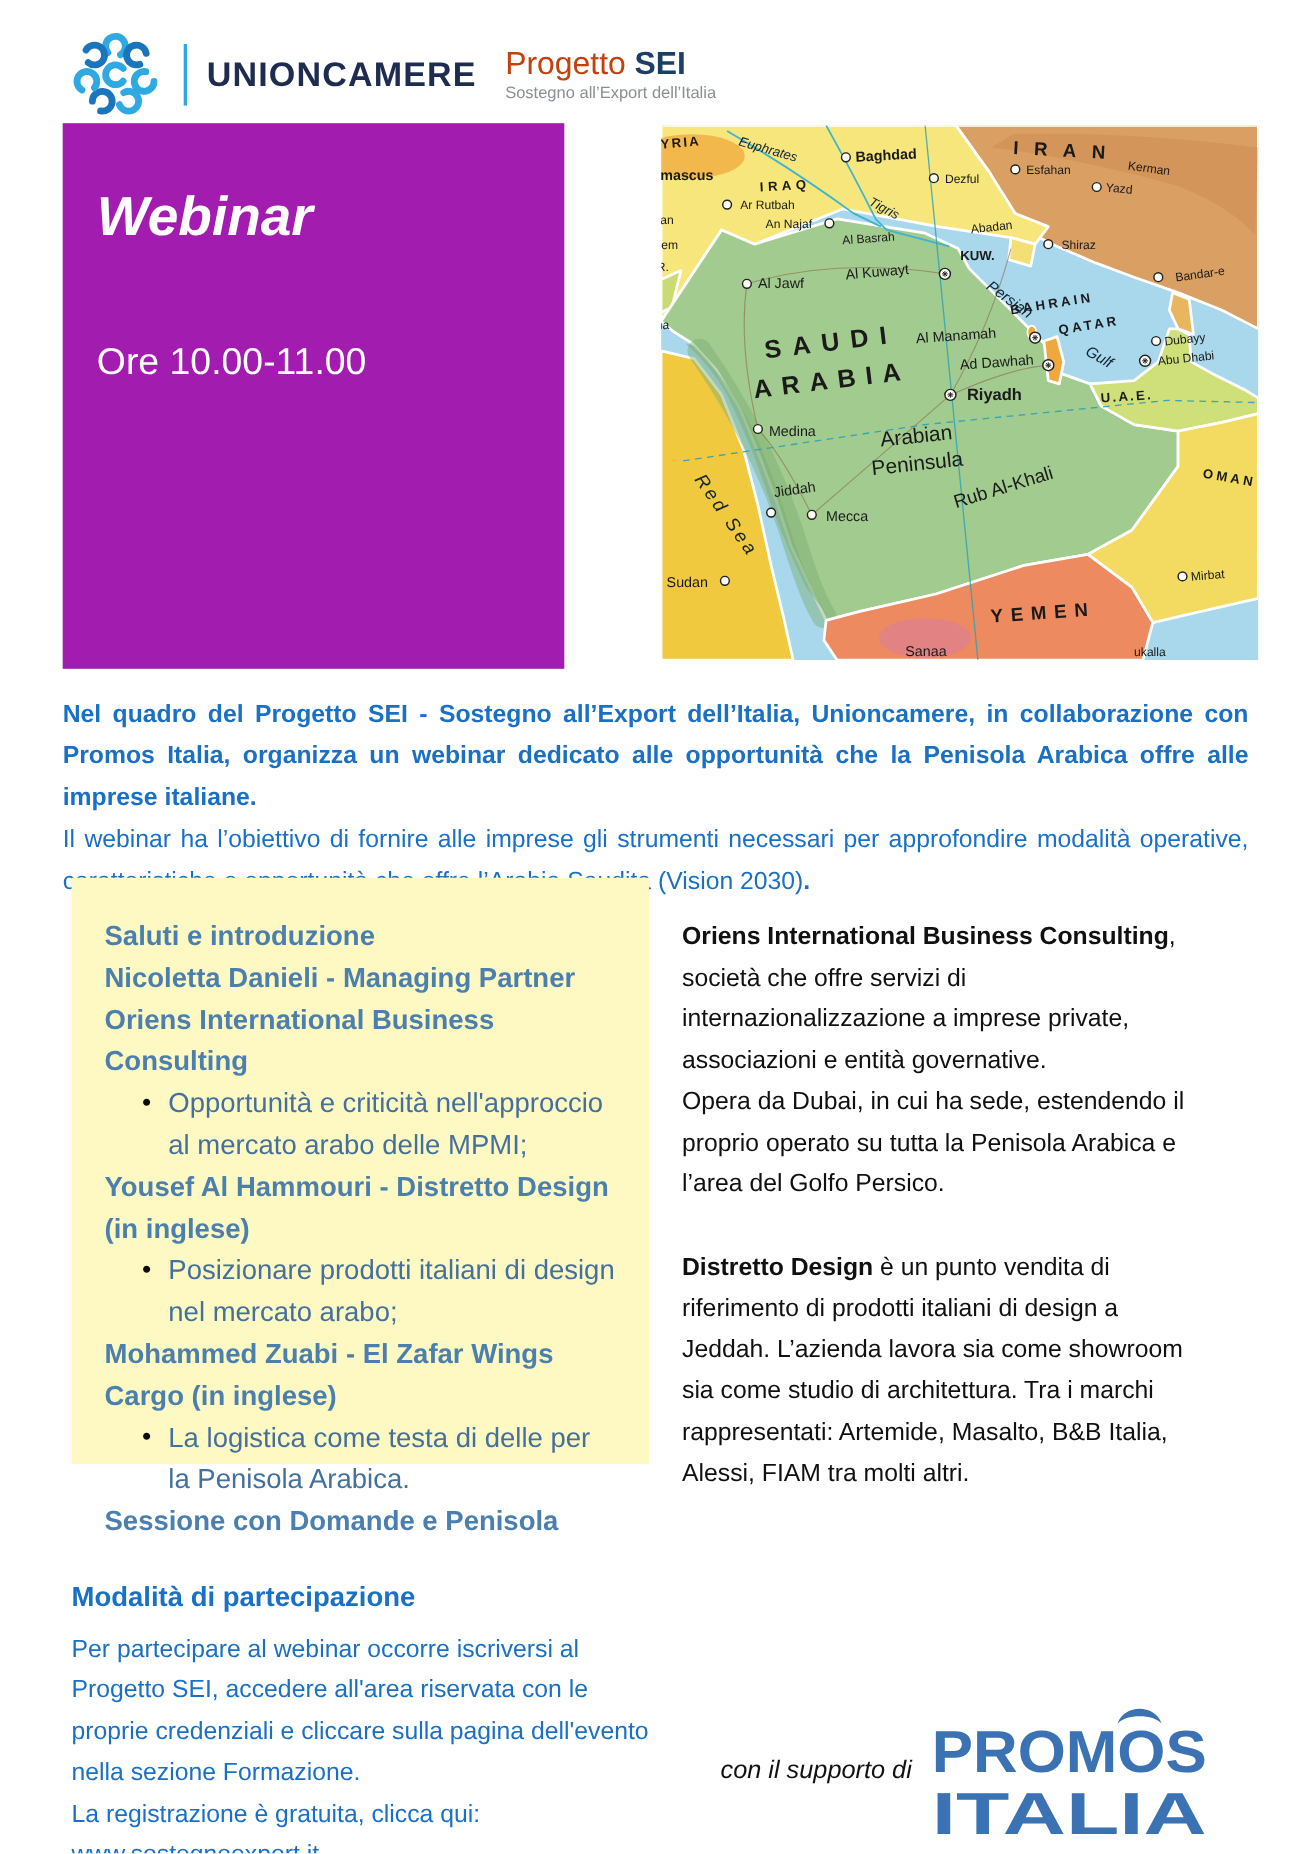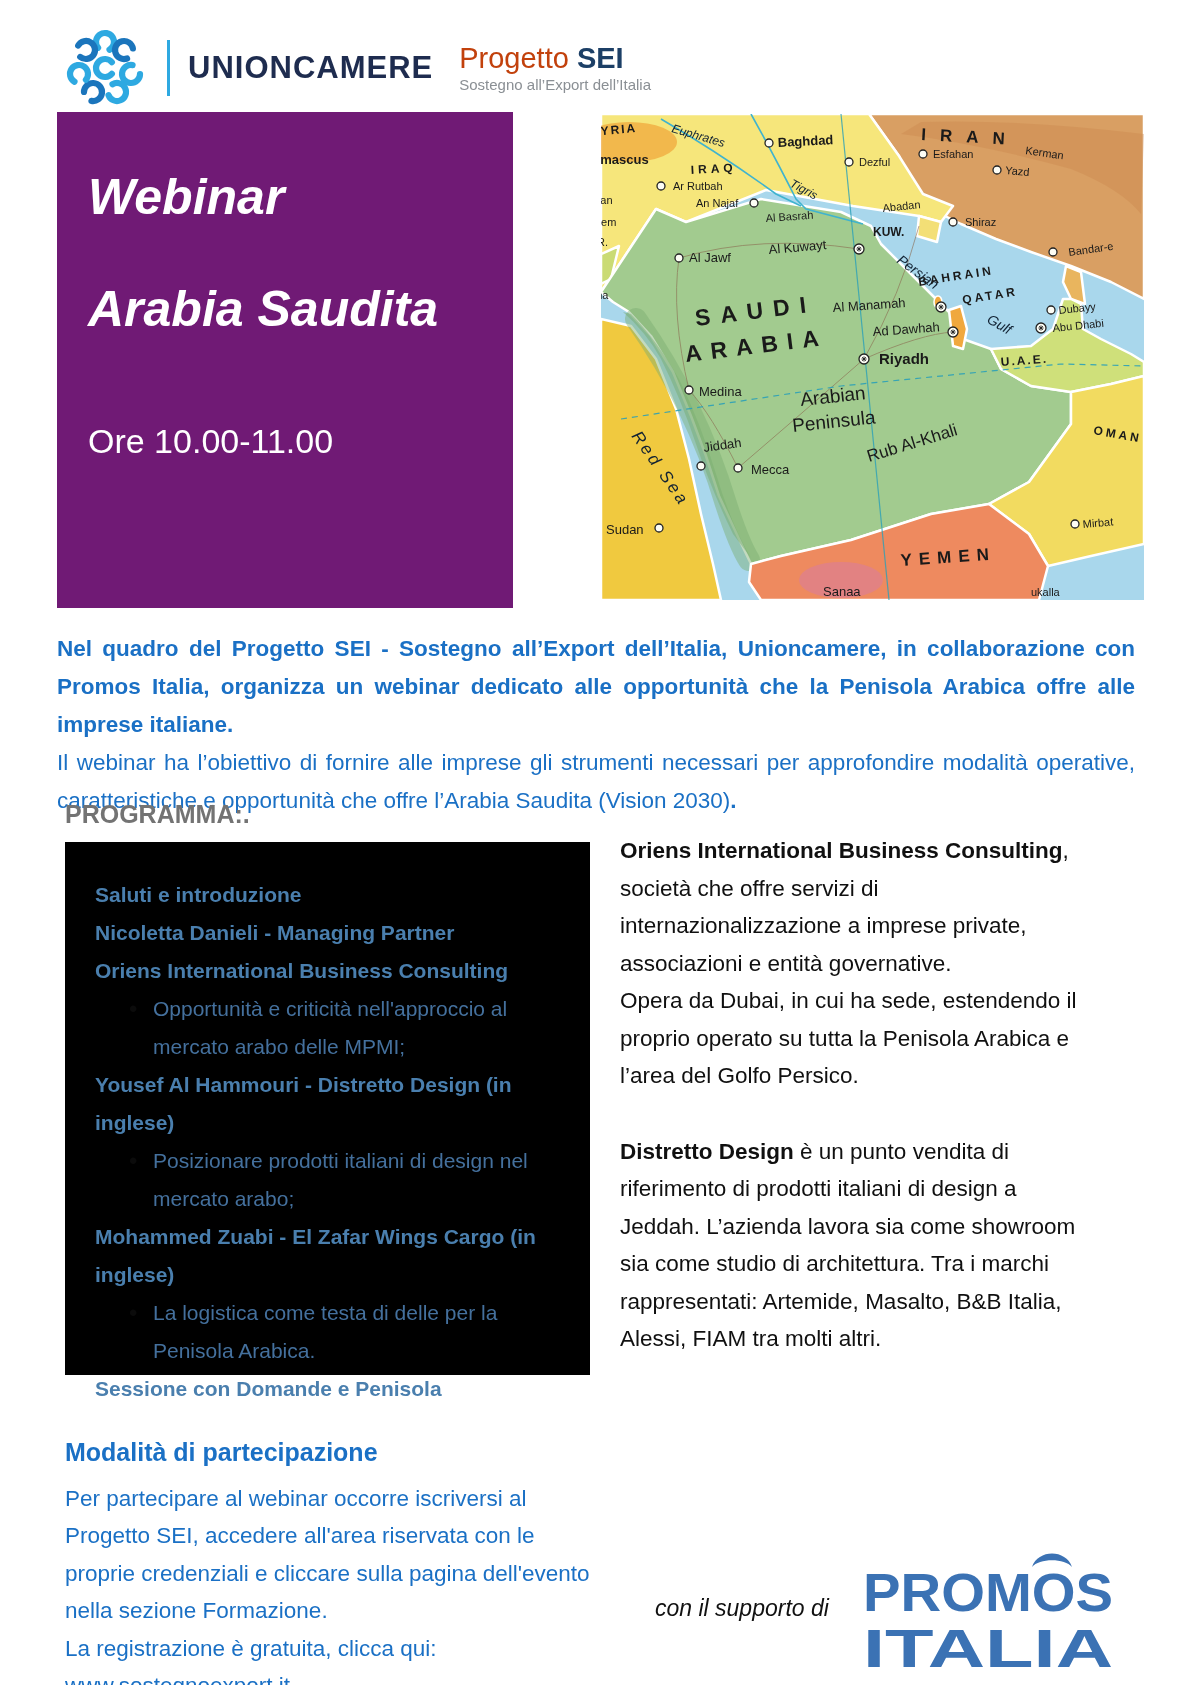--- a/index.html
+++ b/index.html
@@ -9,21 +9,21 @@
   .header{position:absolute;left:57px;top:24px;display:flex;align-items:center;}
   .uc-logo{width:96px;height:88px;flex:none;}
   .hdr-divider{width:3px;height:56px;background:#2ea9e1;margin:0 18px 0 14px;flex:none;}
   .brand{font-size:31px;font-weight:700;color:#1e2c4f;letter-spacing:1px;}
   .proj{margin-left:26px;line-height:1.05;}
   .proj-line1{font-size:29px;}
   .proj-name{color:#c2410c;font-weight:400;}
   .proj-abbr{color:#1c3f66;font-weight:700;margin-left:8px;}
   .proj-sub{font-size:15px;color:#8a8f94;margin-top:4px;}
   
-  .hero-box{position:absolute;left:57px;top:112px;width:456px;height:496px;background:#701a75;color:#fff;}
+  .hero-box{position:absolute;left:57px;top:112px;width:456px;height:496px;background:#a21caf;color:#fff;}
   .hero-inner{padding:60px 0 0 31px;}
   .hero-t1,.hero-t2{font-size:50px;font-weight:700;font-style:italic;line-height:1;}
   .hero-t2{margin-top:62px;}
   .hero-date{margin-top:80px;font-size:34px;line-height:55px;font-weight:400;}
   .map-wrap{position:absolute;left:601px;top:114px;width:543px;height:486px;}
   .map-wrap svg{display:block;width:543px;height:486px;}
   .country-shape{stroke:#ffffff;stroke-width:2.5;stroke-linejoin:round;}
   
   .ml-country{font:700 12px "Liberation Sans",sans-serif;fill:#1a1a1a;}
   .ml-country2{font:700 17px "Liberation Sans",sans-serif;fill:#1a1a1a;}
@@ -36,36 +36,36 @@
   .ml-water-lg{font:italic 400 14px "Liberation Sans",sans-serif;fill:#123;}
   .ml-water-big{font:italic 400 17px "Liberation Sans",sans-serif;fill:#123;letter-spacing:3px;}
   .ml-region{font:400 19px "Liberation Sans",sans-serif;fill:#1a1a1a;}
   .ml-region-lg{font:400 17px "Liberation Sans",sans-serif;fill:#1a1a1a;}
   
   .intro{position:absolute;left:57px;top:630px;width:1078px;font-size:22.5px;line-height:38px;
          color:#1a70c5;text-align:justify;white-space:pre-line;}
   .intro .b{font-weight:700;}
   
   .prog-heading{position:absolute;left:65px;top:800px;font-size:25px;font-weight:700;color:#737373;}
-  .program-box{position:absolute;left:65px;top:842px;width:525px;height:533px;background:#000000;
-               box-sizing:border-box;padding:34px 28px 0 30px;font-size:21px;line-height:38px;}
+  .program-box{position:absolute;left:65px;top:798px;width:525px;height:533px;background:#fef9c3;
+               box-sizing:border-box;padding:34px 28px 0 30px;font-size:25px;line-height:38px;}
   .p-bold{font-weight:700;color:#4a7fae;}
   .p-bullet{color:#44709d;position:relative;padding-left:58px;}
   .p-bullet::before{content:"•";position:absolute;left:34px;top:0;color:#0b0b0b;font-size:24px;}
   
   .speakers{position:absolute;left:620px;top:822px;width:525px;font-size:22.5px;line-height:37.5px;color:#101010;}
   .speakers p{margin:10px 0 38px 0;white-space:pre-line;}
   .speakers .lead{font-weight:700;}
   
   .participation{position:absolute;left:65px;top:1434px;width:570px;font-size:22.5px;line-height:37.5px;color:#1a70c5;}
   .part-heading{font-size:25px;font-weight:700;margin:0 0 8px 0;}
   .part-body{white-space:pre-line;}
   .part-link{color:#1a70c5;text-decoration:underline;display:inline-block;}
   
-  .support{position:absolute;left:655px;top:1545px;width:490px;display:flex;align-items:center;gap:16px;}
+  .support{position:absolute;left:655px;top:1545px;width:490px;display:flex;align-items:center;}
   .support-label{font-style:italic;font-size:23px;color:#111;white-space:nowrap;margin-right:18px;}
   .promos-logo{width:252px;height:126px;flex:none;}
 </style>
 </head>
 <body>
 
 <div class="page">
 
   <div class="header">
     <svg class="uc-logo" viewBox="0 0 96 88">
@@ -102,21 +102,20 @@
       <div class="proj-line1">
         <span class="proj-name">Progetto</span><span class="proj-abbr">SEI</span>
       </div>
       <div class="proj-sub">Sostegno all’Export dell’Italia</div>
     </div>
   </div>
 
   <div class="hero-box">
     <div class="hero-inner">
       <div class="hero-t1">Webinar</div>
-      <div class="hero-t2">Arabia Saudita</div>
       <div class="hero-date">
         <div>Ore 10.00-11.00</div>
       </div>
     </div>
   </div>
 
   <div class="map-wrap">
     <svg viewBox="0 0 543 486">
 
       <rect x="0" y="0" width="543" height="486" fill="#a9d7ec"></rect>

